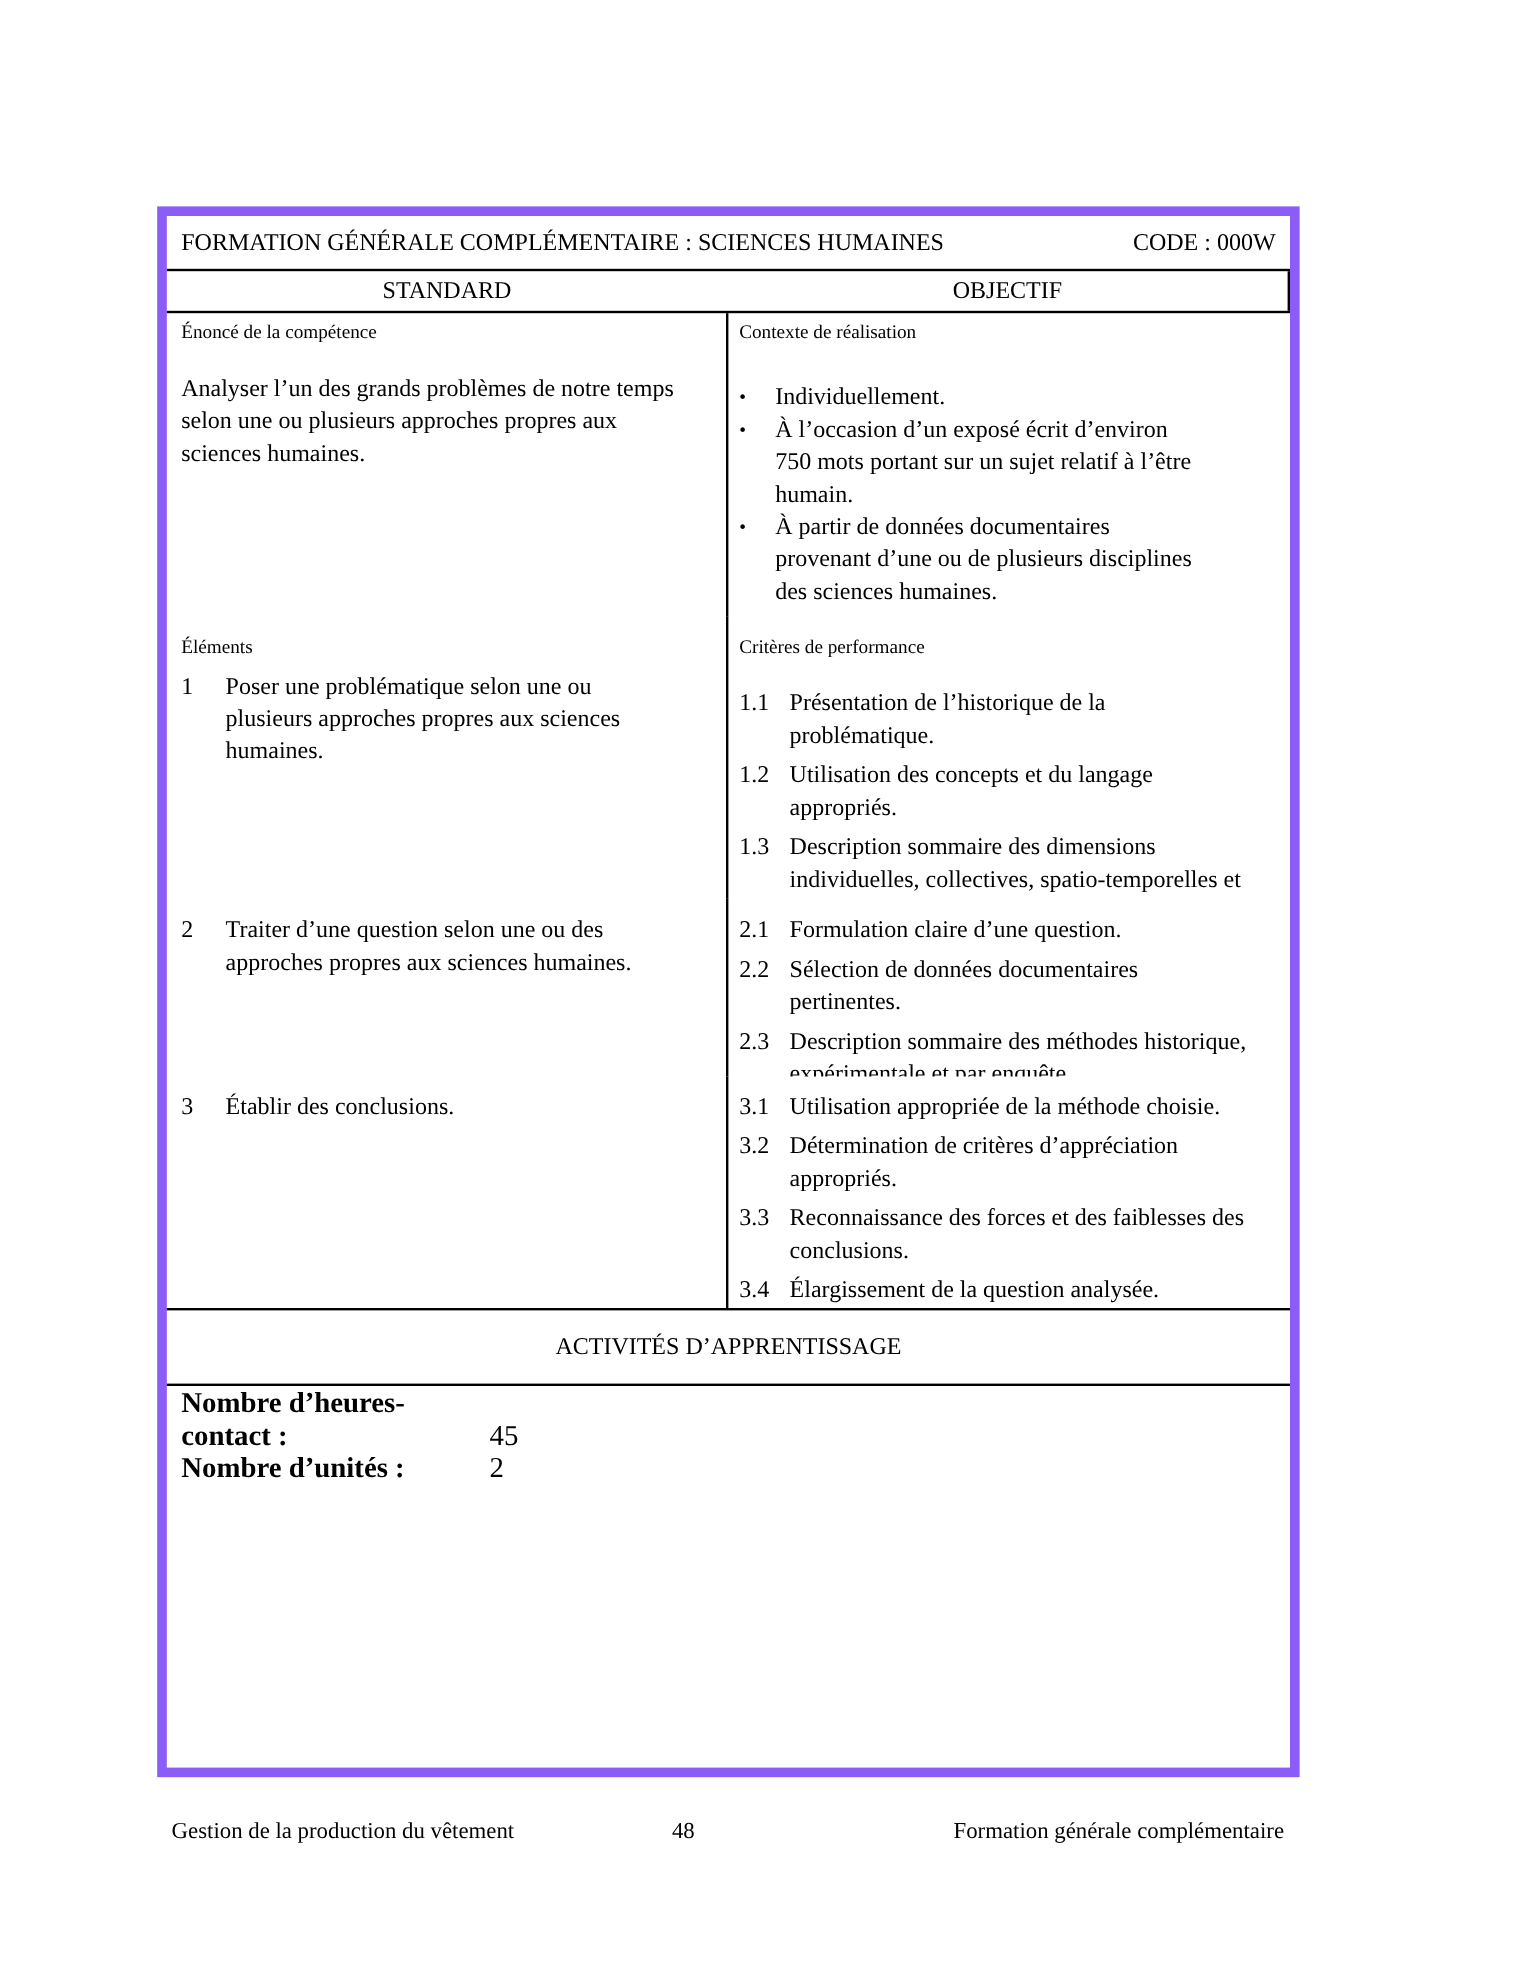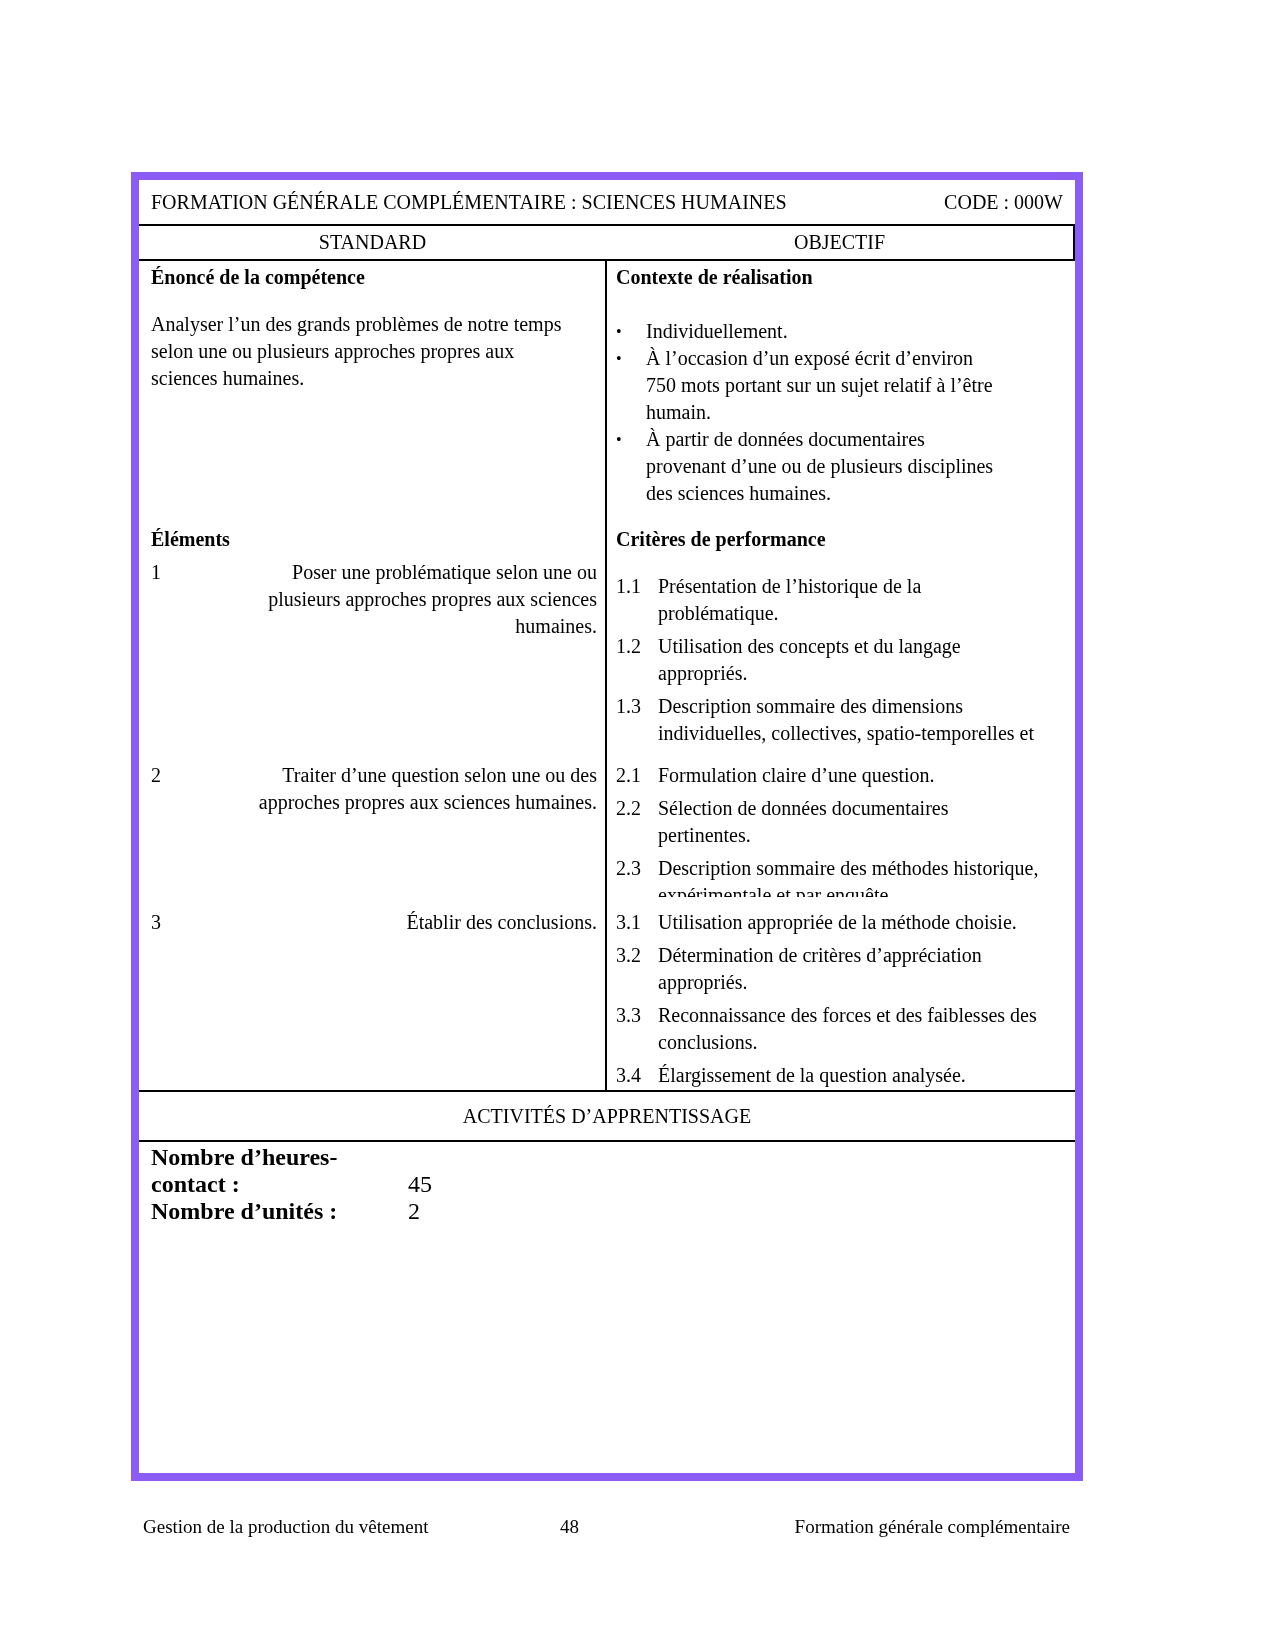--- a/index.html
+++ b/index.html
@@ -38,41 +38,41 @@
     grid-template-rows:253px 235px 148px auto;
   }
   .cell{box-sizing:border-box;overflow:hidden;}
   .left-cell{border-right:2px solid #000;padding-left:12px;padding-right:8px;}
   .right-cell{padding-left:9px;padding-right:2px;}
   .rA{padding-top:3px;}
   .rB{padding-top:12px;}
   .rC{padding-top:13px;}
   .rD{padding-top:12px;}
 
-  .h-bold{font-size:20px;font-weight:bold;line-height:27px;}
+  .h-bold{font-size:16px;font-weight:normal;line-height:27px;}
   .para{font-size:20px;line-height:27px;margin-top:20px;}
   .ml{white-space:pre-line;}
 
   .bullet-list{margin-top:27px;}
   .bullet-item{display:flex;font-size:20px;line-height:27px;}
   .bullet-item .bullet{width:30px;flex:0 0 30px;font-size:16px;}
   .bullet-item .txt{flex:1;}
 
   .elem-list{margin-top:6px;}
   .elem-item{display:flex;font-size:20px;line-height:27px;margin-bottom:6px;}
   .elem-item .num{width:37px;flex:0 0 37px;}
-  .elem-item .txt{flex:1;text-align:right;}
+  .elem-item .txt{flex:1;}
 
   .crit-list{margin-top:20px;}
   .crit-item{display:flex;font-size:20px;line-height:27px;margin-bottom:6px;}
   .crit-item .num{width:42px;flex:0 0 42px;}
   .crit-item .txt{flex:1;}
 
   .activites-row{
-    height:50px;box-sizing:border-box;border-bottom:2px solid #000;
+    height:63px;box-sizing:border-box;border-bottom:2px solid #000;
     display:flex;align-items:center;justify-content:center;font-size:20px;
   }
   .hours-row{
     flex:1;box-sizing:border-box;padding:2px 12px;
     font-size:24px;line-height:27px;
   }
   .hours-line .lbl{font-weight:bold;display:inline-block;width:257px;}
 
   
   .footer{

